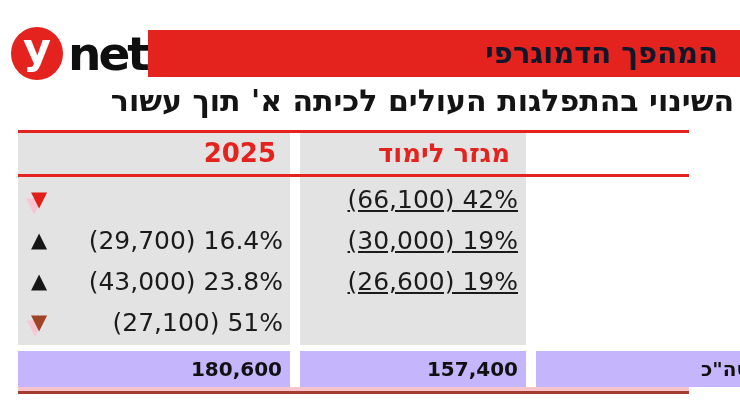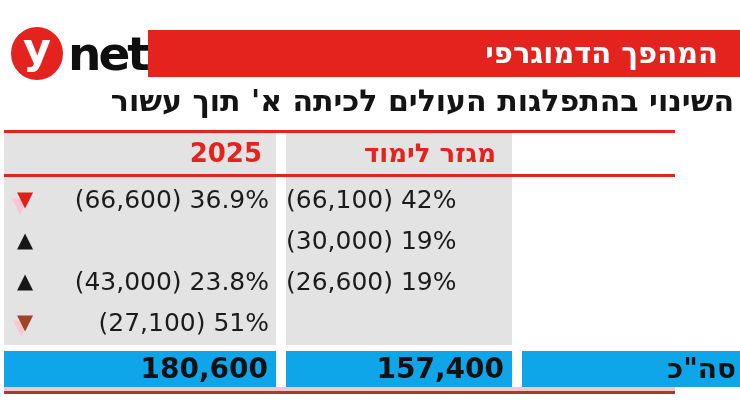--- a/index.html
+++ b/index.html
@@ -21,61 +21,61 @@
   }
   .logo-net {
     color:#0f0f0f; font-size:47px; font-weight:bold; letter-spacing:-3px;
     margin-left:5px; line-height:53px;
   }
   .banner {
     position:absolute; left:148px; top:30px; width:592px; height:47px;
     background:#e5231e; direction:rtl;
   }
   .banner-title {
-    display:block; color:#ffffff; font-weight:bold; font-size:29px;
+    display:block; color:#0f172a; font-weight:bold; font-size:29px;
     line-height:46px; padding-right:22px; text-align:right;
   }
   .subtitle {
     position:absolute; top:82px; left:0; width:734px; direction:rtl;
     text-align:right; font-size:30px; color:#141414; font-weight:700;
     line-height:38px;
   }
 
   
-  .table { position:absolute; top:130px; left:4px; width:671px; }
+  .table { position:absolute; top:130px; left:18px; width:671px; }
   .redline  { height:3px; background:#e5231e; }
   .pinkline { height:4px; background:#f6c5cc; }
   .darkline { height:3px; background:#a53c2e; }
   .gap { height:6px; background:#ffffff; }
 
   .grid {
     display:grid; grid-template-columns:272px 226px 222px; column-gap:10px;
   }
 
   .thead .cell {
     background:#e3e3e3; height:41px; line-height:41px;
     color:#e5231e; font-weight:bold; font-size:26px;
   }
   .head-num { text-align:right; padding-right:14px; }
   .head-sector { direction:rtl; text-align:right; padding-right:16px; }
 
   .tbody .col { background:#e3e3e3; padding-top:2px; padding-bottom:2px; }
   .line { height:41px; display:flex; align-items:center; font-size:25px; color:#1b1b1b; }
   .col-2025 .line { justify-content:space-between; padding-left:13px; padding-right:7px; }
-  .col-2015 .line { padding-right:8px; }
+  .col-2015 .line { justify-content:flex-end; padding-right:8px;text-decoration:underline; }
   .col-sector .line { direction:rtl; justify-content:flex-start; padding-right:6px; }
 
   .tri { font-size:21px; line-height:1; }
   .tri-red  { color:#e01f18; text-shadow:-5px 6px 0 #f8c6d2; }
   .tri-dark { color:#a04427; text-shadow:-4px 5px 0 #f8c6d2; }
   .tri-black{ color:#161616; }
 
   .total .cell {
-    background:#0ea5e9; height:36px; line-height:36px;
-    font-weight:bold; font-size:28px; color:#111111;
+    background:#c4b5fd; height:36px; line-height:36px;
+    font-weight:bold; font-size:20px; color:#111111;
   }
   .total-num { text-align:right; padding-right:8px; }
   .total-label { direction:rtl; text-align:right; padding-right:8px; }
 </style>
 </head>
 <body>
 
 <div class="page">
 
   <div class="logo">
@@ -100,24 +100,24 @@
       <div class="cell head-sector">מגזר לימוד</div>
     </div>
 
     <div class="redline"></div>
 
     <div class="grid tbody">
 
       <div class="col col-2025">
         <div class="line">
           <span class="tri tri-red">▼</span>
-          <span>(66,600) 36.9%</span>
         </div>
         <div class="line">
           <span class="tri tri-black">▲</span>
+          <span>(29,700) 16.4%</span>
         </div>
         <div class="line">
           <span class="tri tri-black">▲</span>
           <span>(43,000) 23.8%</span>
         </div>
         <div class="line">
           <span class="tri tri-dark">▼</span>
           <span>(27,100) 51%</span>
         </div>
       </div>

